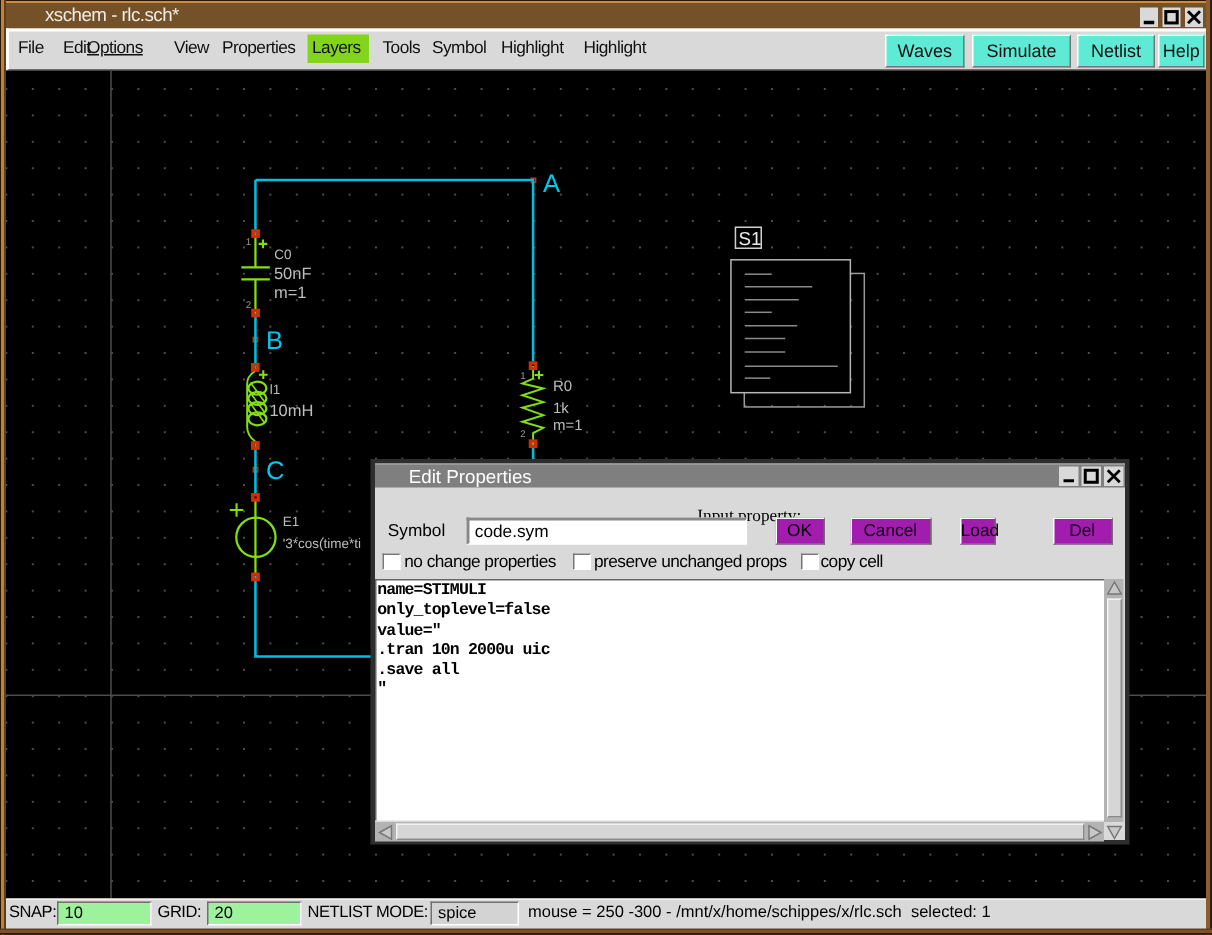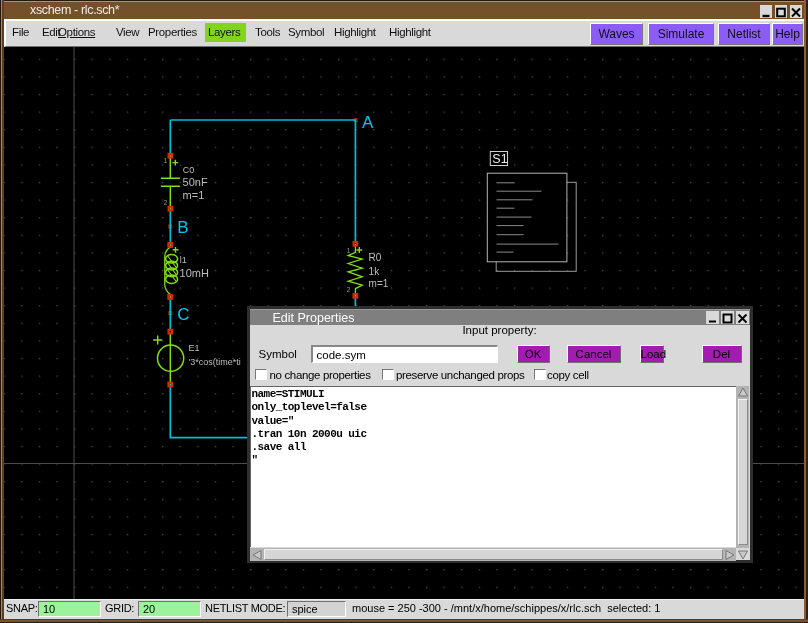--- a/index.html
+++ b/index.html
@@ -15,21 +15,21 @@
   background:linear-gradient(90deg,#8a5c2e 0px,#8a5c2e 2.5px,#2b211a 2.5px); }
 #frameB { left:0; top:619px; width:808px; height:4px;
   background:linear-gradient(180deg,#5e3d1f 0px,#5e3d1f 1px,#7a5129 1px,#7a5129 3px,#2b1b0d 3px); }
 #titletext { left:30px; top:2.5px; color:#f0ece4; font-size:12.5px; letter-spacing:-0.35px; }
 .winbtn { top:5px; width:12px; height:13px; background:#d9d9d9; }
 
 #menubar { left:4px; top:19px; width:800px; height:28px; background:#d9d9d9;
   border-top:2px solid #ffffff; border-left:2px solid #ffffff; border-bottom:1px solid #6f6f6f; }
 .menu { position:absolute; top:26px; font-size:11.5px; color:#111; letter-spacing:-0.35px; }
 
-.mbtn { position:absolute; top:23px; height:22px; background:#8b5cf6;
+.mbtn { position:absolute; top:23px; height:22px; background:#5eead4;
   border-top:1px solid #ffffff; border-left:1px solid #ffffff;
   border-right:1px solid #777; border-bottom:1px solid #777;
   font-size:12px; color:#111; text-align:center; line-height:20px; }
 
 #canvas { left:4px; top:47px; width:800px; height:552px; background:#000; overflow:hidden; }
 #schsvg { position:absolute; left:-4px; top:-47px; }
 
 #statusbar { left:4px; top:599px; width:800px; height:20px; background:#d9d9d9;
   border-top:1px solid #efefef; }
 .sfield { position:absolute; height:16px; font-size:11px; color:#000;
@@ -38,21 +38,21 @@
   padding-left:4px; line-height:14px; }
 .slabel { position:absolute; font-size:11px; color:#000; letter-spacing:-0.3px; }
 
 #dialog { left:246px; top:305px; width:506px; height:257px;
   background:#2e2e2e; padding:3px; }
 #dlginner { position:relative; width:100%; height:100%; background:#d9d9d9; }
 #dlgtitle { position:absolute; left:0; top:0; width:100%; height:16px; background:#7f7f7f;
   border-top:1px solid #9a9a9a; }
 #dlgtitle span { position:absolute; left:23px; top:1px; color:#fff; font-size:12.5px; }
 .dwbtn { position:absolute; top:2px; width:13px; height:13px; background:#d9d9d9; }
-#inputprop { position:absolute; left:0; top:15px; width:100%; text-align:center; font-size:11.5px; color:#000; }
+#inputprop { position:absolute; left:0; top:29px; width:100%; text-align:center; font-size:11.5px; color:#000;font-family:Liberation Serif, serif; }
 #symlabel { position:absolute; left:9px; top:39px; font-size:11.5px; color:#000; }
 #symfield { position:absolute; left:61px; top:36px; width:187px; height:18px; background:#fff;
   border-top:2px solid #888; border-left:2px solid #888;
   border-bottom:1px solid #fff; border-right:1px solid #fff;
   font-size:11.5px; padding:2px 0 0 4px; }
 .dbtn { position:absolute; top:36px; height:18.5px; background:#a21caf;
   border-top:1px solid #fff; border-left:1px solid #fff;
   border-right:1px solid #6f6f6f; border-bottom:1px solid #6f6f6f;
   font-size:11.5px; color:#000; text-align:center; line-height:17px; }
 .chk { position:absolute; top:60px; width:12px; height:11.5px; background:#fff;

